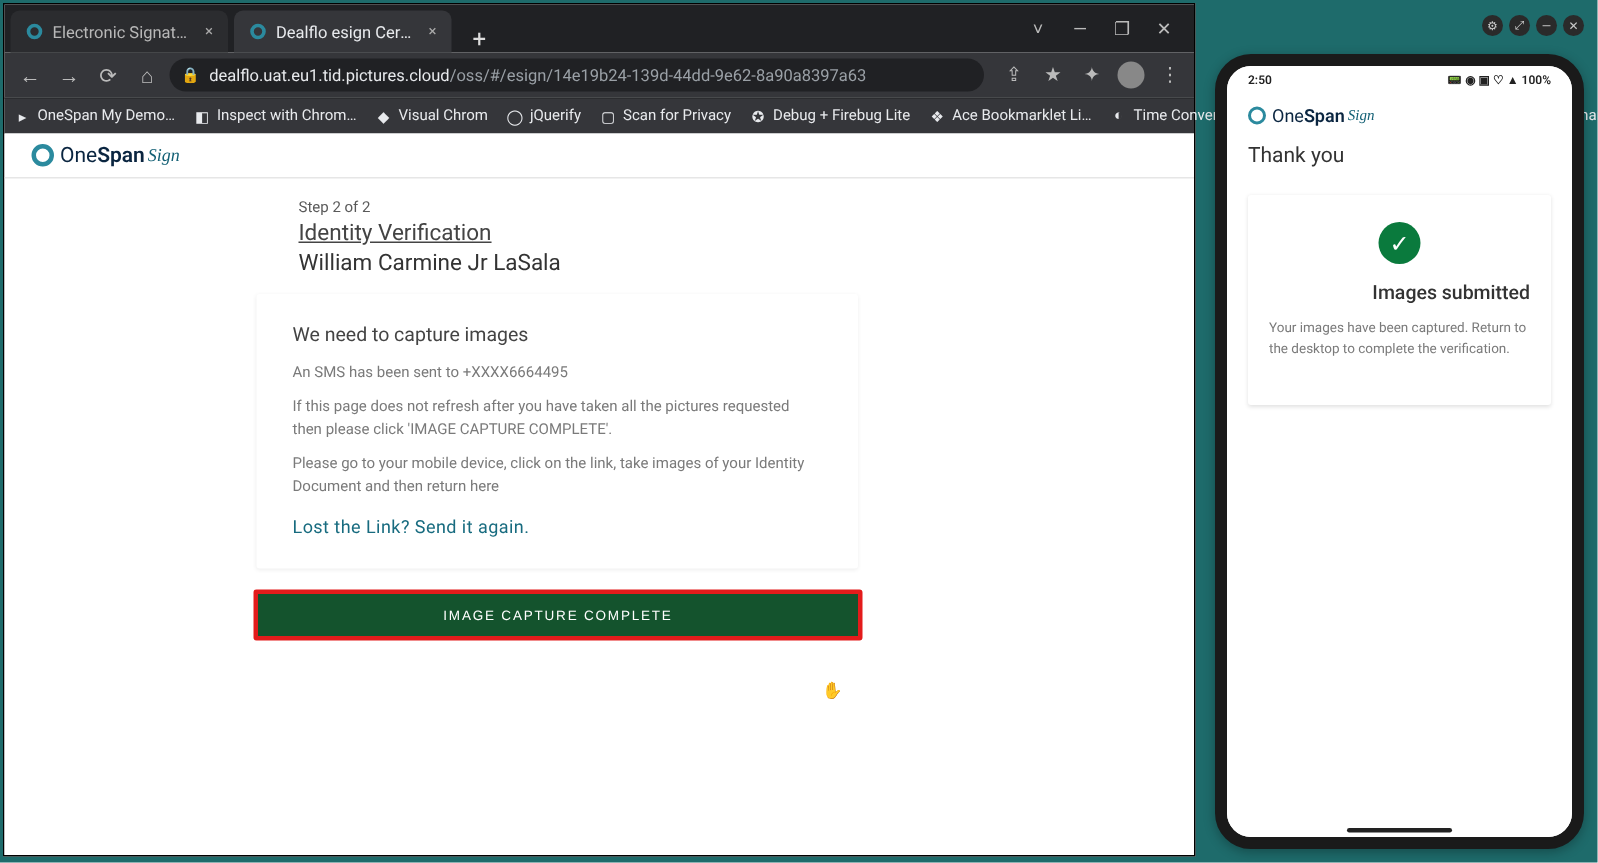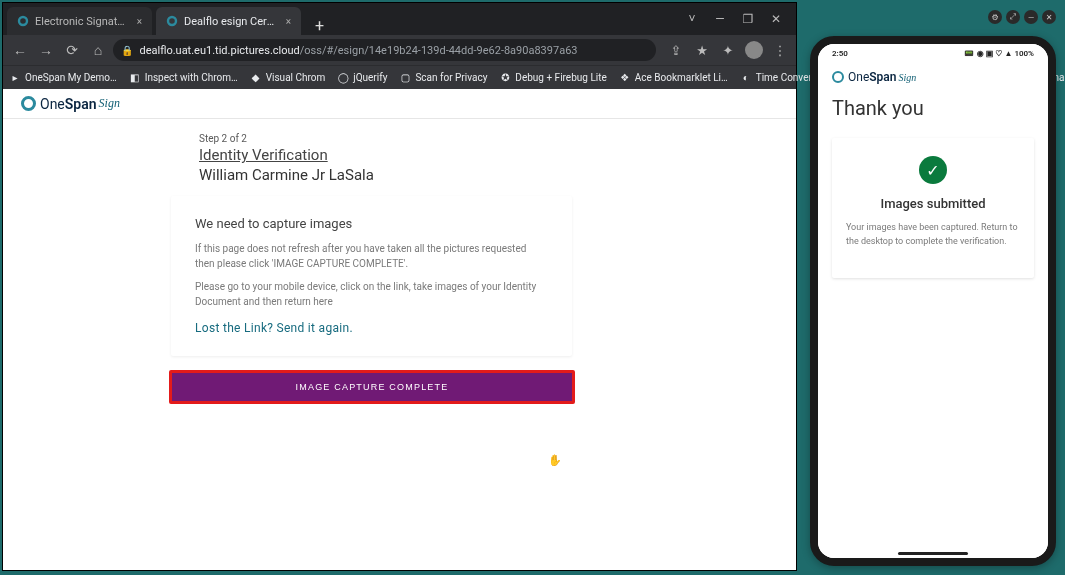--- a/index.html
+++ b/index.html
@@ -48,44 +48,44 @@
     .heading2 { font-size: 15px; color: #333; font-weight: 400; margin-bottom: 12px; }
 
     .panel { background: #fff; border: 0; box-shadow: 0 1px 3px rgba(0,0,0,0.07); padding: 20px 24px; border-radius: 2px; }
     .panel-wrap { width: 401px; margin-left: -28px; }
     .panel-title { font-size: 13px; color: #444; font-weight: 400; margin-bottom: 10px; }
     .panel-text { font-size: 10px; color: #7a7a7a; line-height: 1.5; margin-bottom: 8px; }
     .panel-link { font-size: 12px; color: #176b7f; letter-spacing: .3px; cursor: pointer; }
 
     .cta-wrap { position: relative; width: 406px; margin-left: -30px; margin-top: 14px; padding: 3px; }
     .cta-highlight { position: absolute; inset: 0; border: 3px solid #e31b1b; border-radius: 2px; pointer-events: none; }
-    .cta { display: block; width: 100%; background: #701a75; color: #fff; text-align: center; font-size: 9px; letter-spacing: 1.2px; padding: 9px 0; border: none; cursor: pointer; }
+    .cta { display: block; width: 100%; background: #14532d; color: #fff; text-align: center; font-size: 9px; letter-spacing: 1.2px; padding: 9px 0; border: none; cursor: pointer; }
 
     .cursor { position: absolute; left: 545px; top: 365px; color: #222; font-size: 11px; }
 
     
     .phone-wrap { position: absolute; left: 804px; top: 2px; width: 258px; height: 569px; background: transparent; }
     .phone-win-controls { position: absolute; right: 6px; top: 8px; display: flex; gap: 4px; }
     .pwc { width: 14px; height: 14px; border-radius: 50%; background: #2a2a2a; display: flex; align-items: center; justify-content: center; color: #ccc; font-size: 8px; }
 
     .phone { position: absolute; left: 6px; top: 34px; width: 246px; height: 530px; background: #fff; border-radius: 24px; border: 8px solid #1a1a1a; box-shadow: 0 2px 8px rgba(0,0,0,.3); overflow: hidden; }
     .phone-status { background: #fff; height: 18px; display: flex; align-items: center; justify-content: space-between; padding: 0 14px; font-size: 8px; color: #222; font-weight: 600; }
     .phone-status-right { display: flex; align-items: center; gap: 2px; }
     .phone-content { background: #fff; height: calc(100% - 18px); overflow: hidden; padding: 0; }
     .phone-header { padding: 8px 14px 4px; display: flex; align-items: center; }
     .phone-header .onespan-ring { width: 12px; height: 12px; border-width: 2px; }
     .phone-header .onespan-name { font-size: 12px; }
     .phone-header .onespan-sign { font-size: 10px; }
 
     .phone-body { padding: 8px 14px; }
-    .thank { font-size: 20px; color: #333; margin-bottom: 18px; }
+    .thank { font-size: 14px; color: #333; margin-bottom: 18px; }
 
     .phone-card { background: #fff; border-radius: 2px; box-shadow: 0 1px 3px rgba(0,0,0,0.12); padding: 18px 14px 30px; }
     .success-icon { width: 28px; height: 28px; background: #0a7a3d; border-radius: 50%; margin: 0 auto 12px; display: flex; align-items: center; justify-content: center; color: #fff; font-size: 16px; }
-    .card-title { font-size: 13px; color: #333; text-align: center; font-weight: 500; margin-bottom: 10px; }
+    .card-title { font-size: 13px; color: #333; text-align: right; font-weight: 500; margin-bottom: 10px; }
     .card-text { font-size: 9px; color: #7a7a7a; line-height: 1.5; text-align: left; }
 
     .phone-homebar { position: absolute; bottom: 3px; left: 50%; transform: translateX(-50%); width: 70px; height: 3px; background: #222; border-radius: 2px; }
   </style>
 </head>
 <body>
 
 <div class="browser">
   <div class="titlebar">
     <div class="tabstrip">
@@ -193,20 +193,21 @@
 
     <div class="content">
       <div class="content-inner" style="margin-left:170px;">
         <div class="step-line">Step 2 of 2</div>
         <div class="heading">Identity Verification</div>
         <div class="heading2">William Carmine Jr LaSala</div>
 
         <div class="panel-wrap">
           <div class="panel">
             <div class="panel-title">We need to capture images</div>
+            <div class="panel-text">An SMS has been sent to +XXXX6664495</div>
             <div class="panel-text">If this page does not refresh after you have taken all the pictures requested then please click 'IMAGE CAPTURE COMPLETE'.</div>
             <div class="panel-text">Please go to your mobile device, click on the link, take images of your Identity Document and then return here</div>
             <a class="panel-link">Lost the Link? Send it again.</a>
           </div>
         </div>
 
         <div class="cta-wrap">
           <div class="cta-highlight"></div>
           <button class="cta">IMAGE CAPTURE COMPLETE</button>
         </div>

